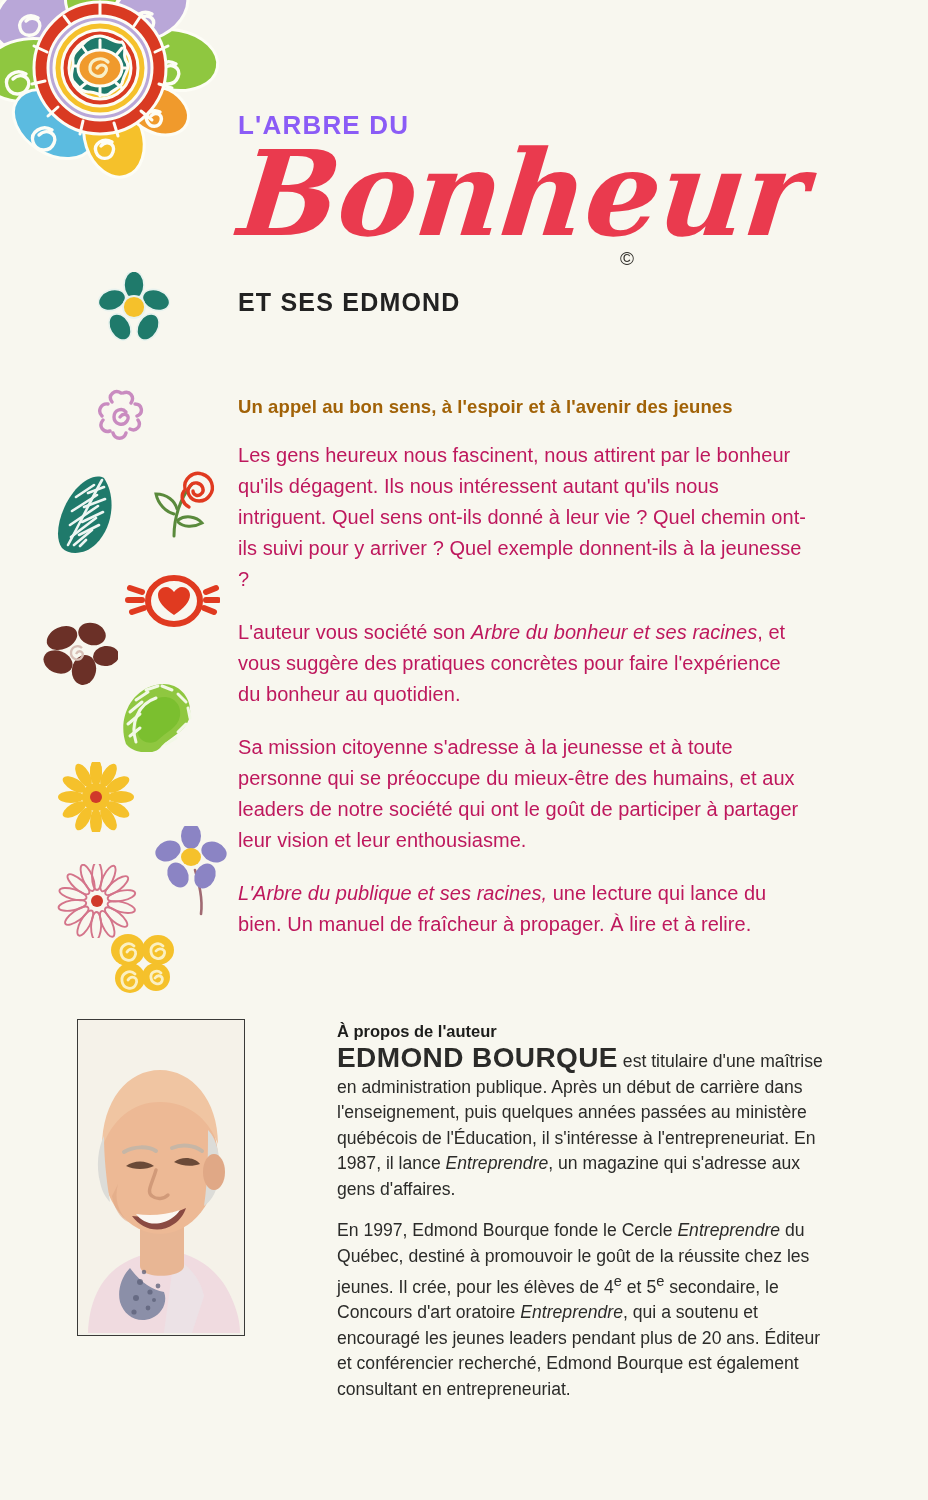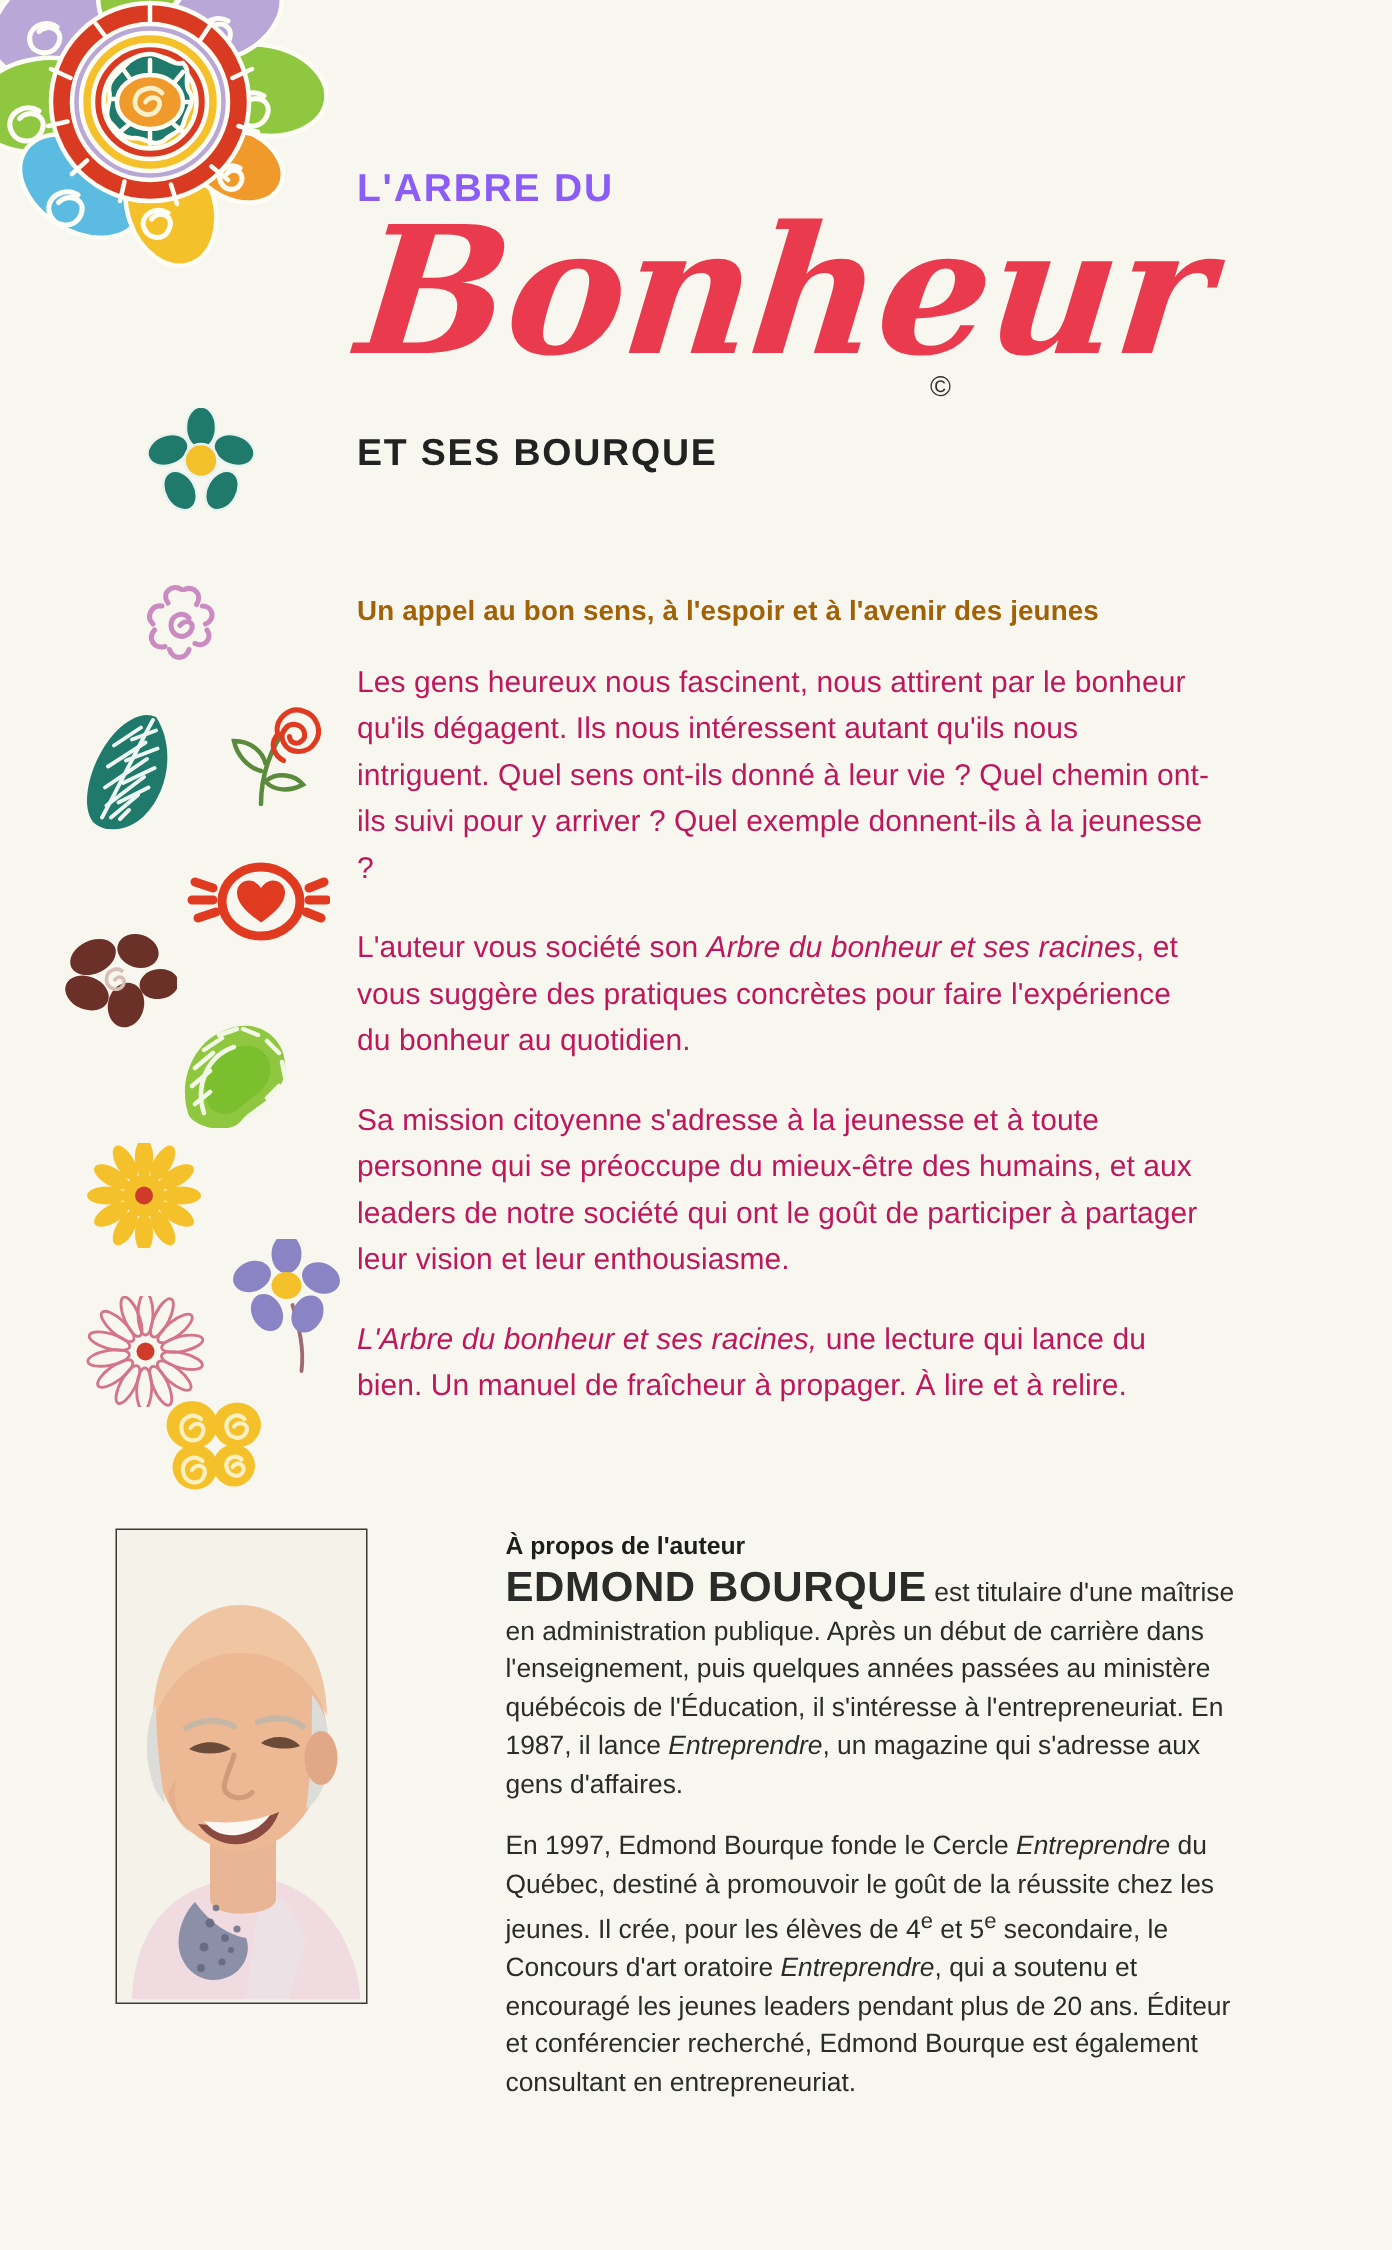--- a/index.html
+++ b/index.html
@@ -279,29 +279,29 @@
         <path d="M57 43c-4-4-11-1-10 5s9 8 11 3-4-7-7-3"></path>
       </g>
     </svg>
   </div>
 
   <div class="title-block">
     <div class="title-top">L'ARBRE DU</div>
     <div class="title-script">Bonheur</div>
   </div>
   <div class="copy-mark">©</div>
-  <div class="title-bottom">ET SES BOURQUE</div>
+  <div class="title-bottom">ET SES EDMOND</div>
 
   <div class="copy">
     <p class="lede">Un appel au bon sens, à l'espoir et à l'avenir des jeunes</p>
     <div id="blurb-paragraphs">
         <p class="para"><span>Les gens heureux nous fascinent, nous attirent par le bonheur qu'ils dégagent. Ils nous intéressent autant qu'ils nous intriguent. Quel sens ont-ils donné à leur vie ? Quel chemin ont-ils suivi pour y arriver ? Quel exemple donnent-ils à la jeunesse ?</span></p>
         <p class="para"><span>L'auteur vous société son </span><i>Arbre du bonheur et ses racines</i><span>, et vous suggère des pratiques concrètes pour faire l'expérience du bonheur au quotidien.</span></p>
         <p class="para"><span>Sa mission citoyenne s'adresse à la jeunesse et à toute personne qui se préoccupe du mieux-être des humains, et aux leaders de notre société qui ont le goût de participer à partager leur vision et leur enthousiasme.</span></p>
-        <p class="para"><i>L'Arbre du bonheur et ses racines,</i><span> une lecture qui lance du bien. Un manuel de fraîcheur à propager. À lire et à relire.</span></p>
+        <p class="para"><i>L'Arbre du publique et ses racines,</i><span> une lecture qui lance du bien. Un manuel de fraîcheur à propager. À lire et à relire.</span></p>
       </div>
   </div>
 
   <div class="author-photo">
     <svg viewBox="0 0 164 313" width="164" height="313" preserveAspectRatio="xMidYMid slice">
       <rect width="164" height="313" fill="#f5f2e9"></rect>
 
       <path d="M10 313c2-48 26-72 62-80 34-8 68 12 82 46 6 14 8 24 8 34z" fill="#f0dbe0"></path>
       <path d="M96 238c14 6 26 20 30 38l-12 37H86z" fill="#ece2e6"></path>
 

